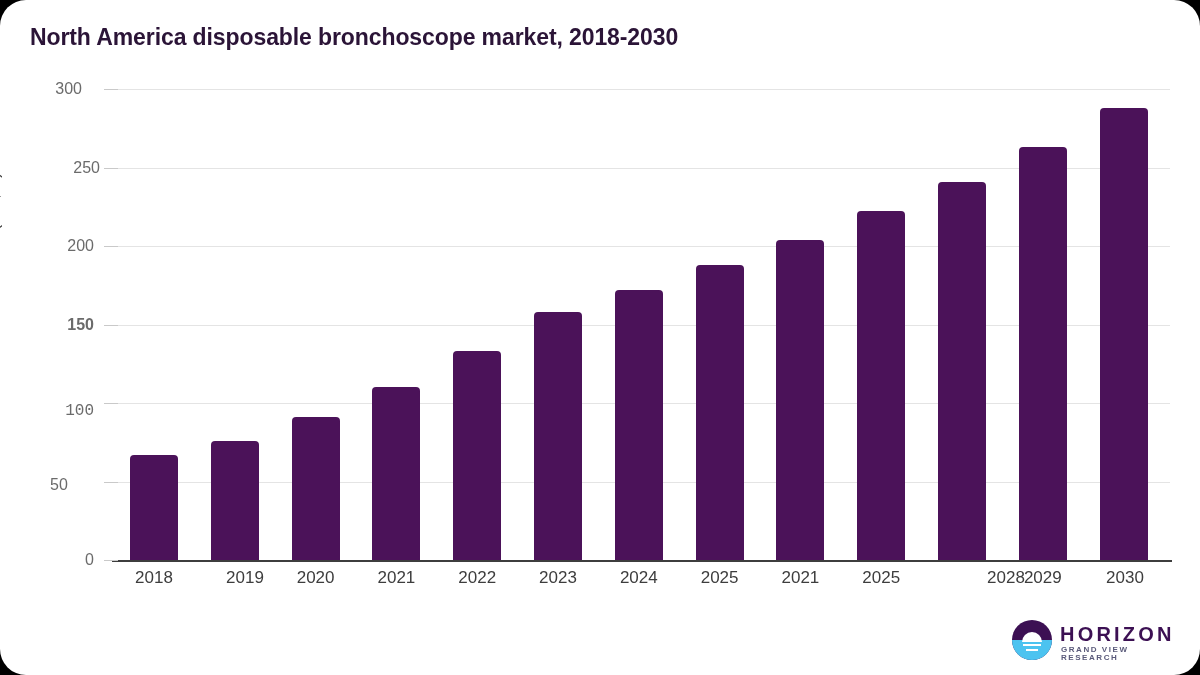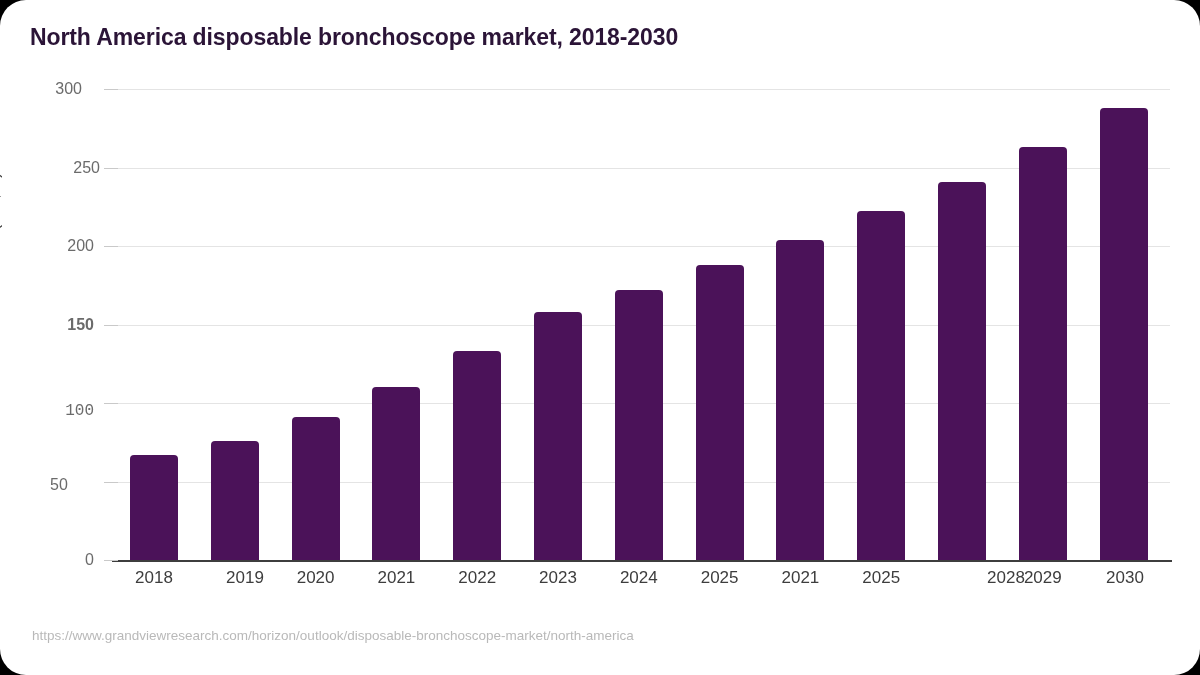--- a/index.html
+++ b/index.html
@@ -193,22 +193,31 @@
       <div class="bar" title="2025: 188" style="left: 577.6px; top: 175.84px; height: 295.16px; width: 48px; background: rgb(75, 18, 89);"></div>
       <div class="bar" title="2026: 204" style="left: 658.4px; top: 150.72px; height: 320.28px; width: 48px; background: rgb(75, 18, 89);"></div>
       <div class="bar" title="2027: 222" style="left: 739.2px; top: 122.46px; height: 348.54px; width: 48px; background: rgb(75, 18, 89);"></div>
       <div class="bar" title="2028: 241" style="left: 820px; top: 92.63px; height: 378.37px; width: 48px; background: rgb(75, 18, 89);"></div>
       <div class="bar" title="2029: 263" style="left: 900.8px; top: 58.09px; height: 412.91px; width: 48px; background: rgb(75, 18, 89);"></div>
       <div class="bar" title="2030: 288" style="left: 981.6px; top: 18.84px; height: 452.16px; width: 48px; background: rgb(75, 18, 89);"></div>
     </div>
 
   <div id="axis-line"></div>
 
-  <div id="footer-url">https://www.grandviewresearch.com/horizon/outlook/disposable-bronchoscope-market/north-america</div>
-
+
+  <div id="logo">
+    <div id="logo-mark">
+      <div id="logo-mark-bottom"></div>
+      <div id="logo-dome"></div>
+      <div class="logo-line" id="logo-line-1"></div>
+      <div class="logo-line" id="logo-line-2"></div>
+    </div>
+    <div id="logo-wordmark">HORIZON</div>
+    <div id="logo-subtext">GRAND VIEW RESEARCH</div>
+  </div>
 
 <div class="ytick-dash" style="left: 104px; top: 560px;"></div>
     <div class="ylabel-text" style="left: 24px; top: 560px;">0</div>
     <div class="ytick-dash" style="left: 104px; top: 481.5px;"></div>
     <div class="ylabel-text" style="left: 24px; top: 485px; text-align: center;">50</div>
     <div class="ytick-dash" style="left: 104px; top: 403px;"></div>
     <div class="ylabel-text" style="left: 24px; top: 411px; font-family: Liberation Mono, monospace;">100</div>
     <div class="ytick-dash" style="left: 104px; top: 324.5px;"></div>
     <div class="ylabel-text" style="left: 24px; top: 324.5px; font-weight: bold;">150</div>
     <div class="ytick-dash" style="left: 104px; top: 246px;"></div>

